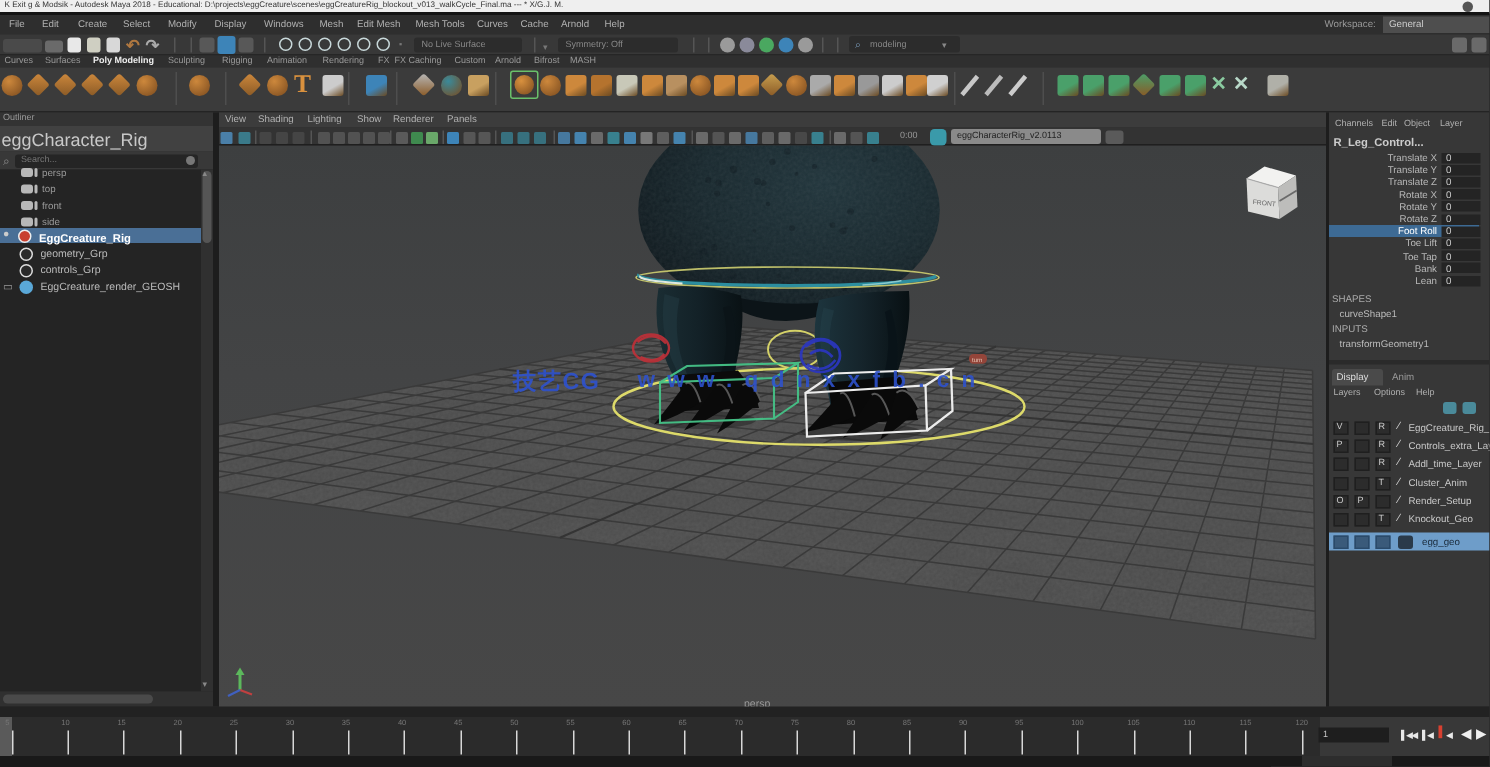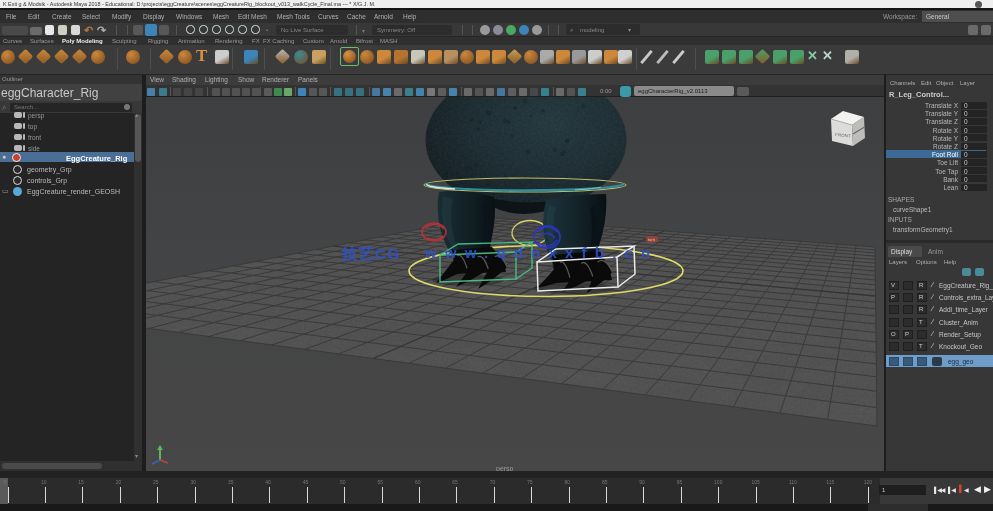--- a/index.html
+++ b/index.html
@@ -166,21 +166,21 @@
 <div class="ic" style="left:23px;top:123px;width:2px;height:6px;background:#b8b8b8;"></div>
 <div class="txt" style="left:28px;top:123px;font-size:6.5px;color:#999;">top</div>
 <div class="ic" style="left:14px;top:134px;width:8px;height:6px;background:#b8b8b8;"></div>
 <div class="ic" style="left:23px;top:134px;width:2px;height:6px;background:#b8b8b8;"></div>
 <div class="txt" style="left:28px;top:134px;font-size:6.5px;color:#999;">front</div>
 <div class="ic" style="left:14px;top:145px;width:8px;height:6px;background:#b8b8b8;"></div>
 <div class="ic" style="left:23px;top:145px;width:2px;height:6px;background:#b8b8b8;"></div>
 <div class="txt" style="left:28px;top:145px;font-size:6.5px;color:#999;">side</div>
 <div class="txt" style="left:2px;top:153px;font-size:7px;color:#ccc;">●</div>
 <div class="abs" style="left:12px;top:153px;width:9px;height:9px;background:#c84030;border-radius:50%;border:1px solid #eee;"></div>
-<div class="txt" style="left:26px;top:154px;font-size:7.5px;color:#fff;font-weight:bold;margin-left:40px;">EggCreature_Rig</div>
+<div class="txt" style="left:26px;top:154px;font-size:7.5px;color:#fff;font-weight:bold;">EggCreature_Rig</div>
 <div class="abs" style="left:13px;top:164.5px;width:9px;height:9px;background:#2a2a2a;border:1.5px solid #ddd;border-radius:50%;"></div>
 <div class="txt" style="left:27px;top:165.5px;font-size:7px;color:#bbb;">geometry_Grp</div>
 <div class="abs" style="left:13px;top:175.5px;width:9px;height:9px;background:#2a2a2a;border:1.5px solid #ddd;border-radius:50%;"></div>
 <div class="txt" style="left:27px;top:176.5px;font-size:7px;color:#bbb;">controls_Grp</div>
 <div class="txt" style="left:2px;top:186.5px;font-size:7px;color:#999;">▭</div>
 <div class="abs" style="left:13px;top:186.5px;width:9px;height:9px;background:#5aa8d8;border-radius:50%;"></div>
 <div class="txt" style="left:27px;top:187.5px;font-size:7px;color:#bbb;">EggCreature_render_GEOSH</div>
 <div class="abs" style="left:134px;top:113px;width:8px;height:348px;background:#303030;"></div>
 <div class="abs" style="left:135px;top:114px;width:6px;height:48px;background:#555;border-radius:3px;"></div>
 <div class="txt" style="left:135px;top:111px;font-size:6px;color:#888;">▴</div>

